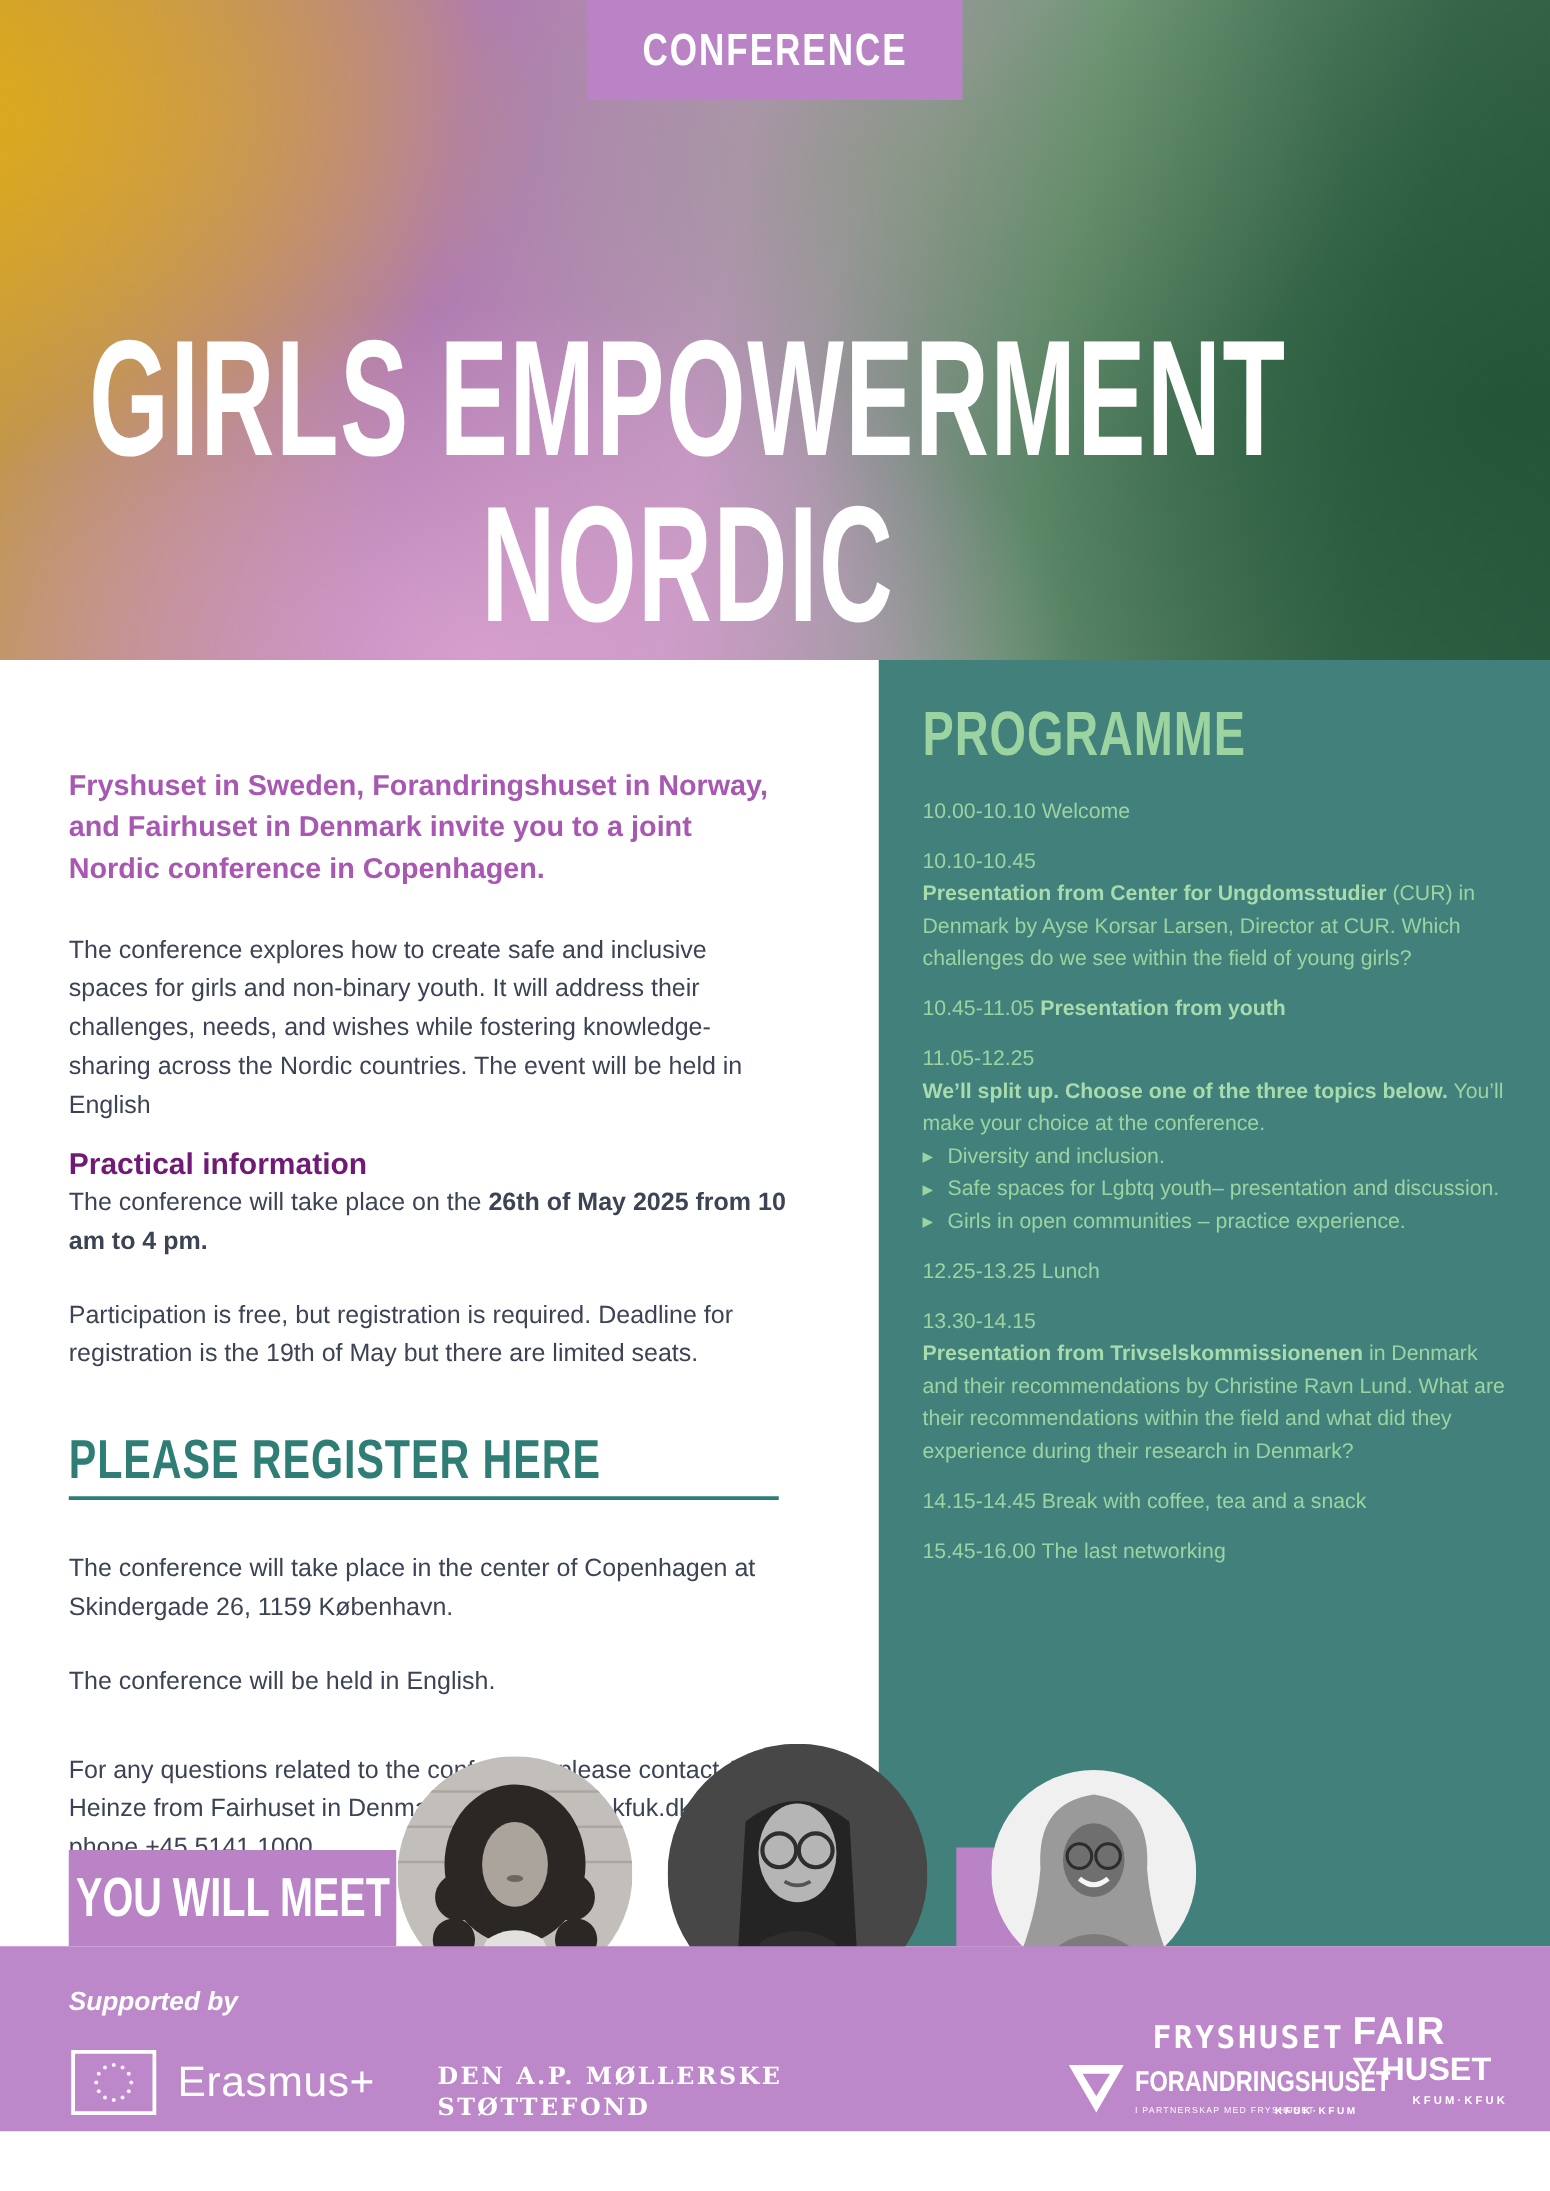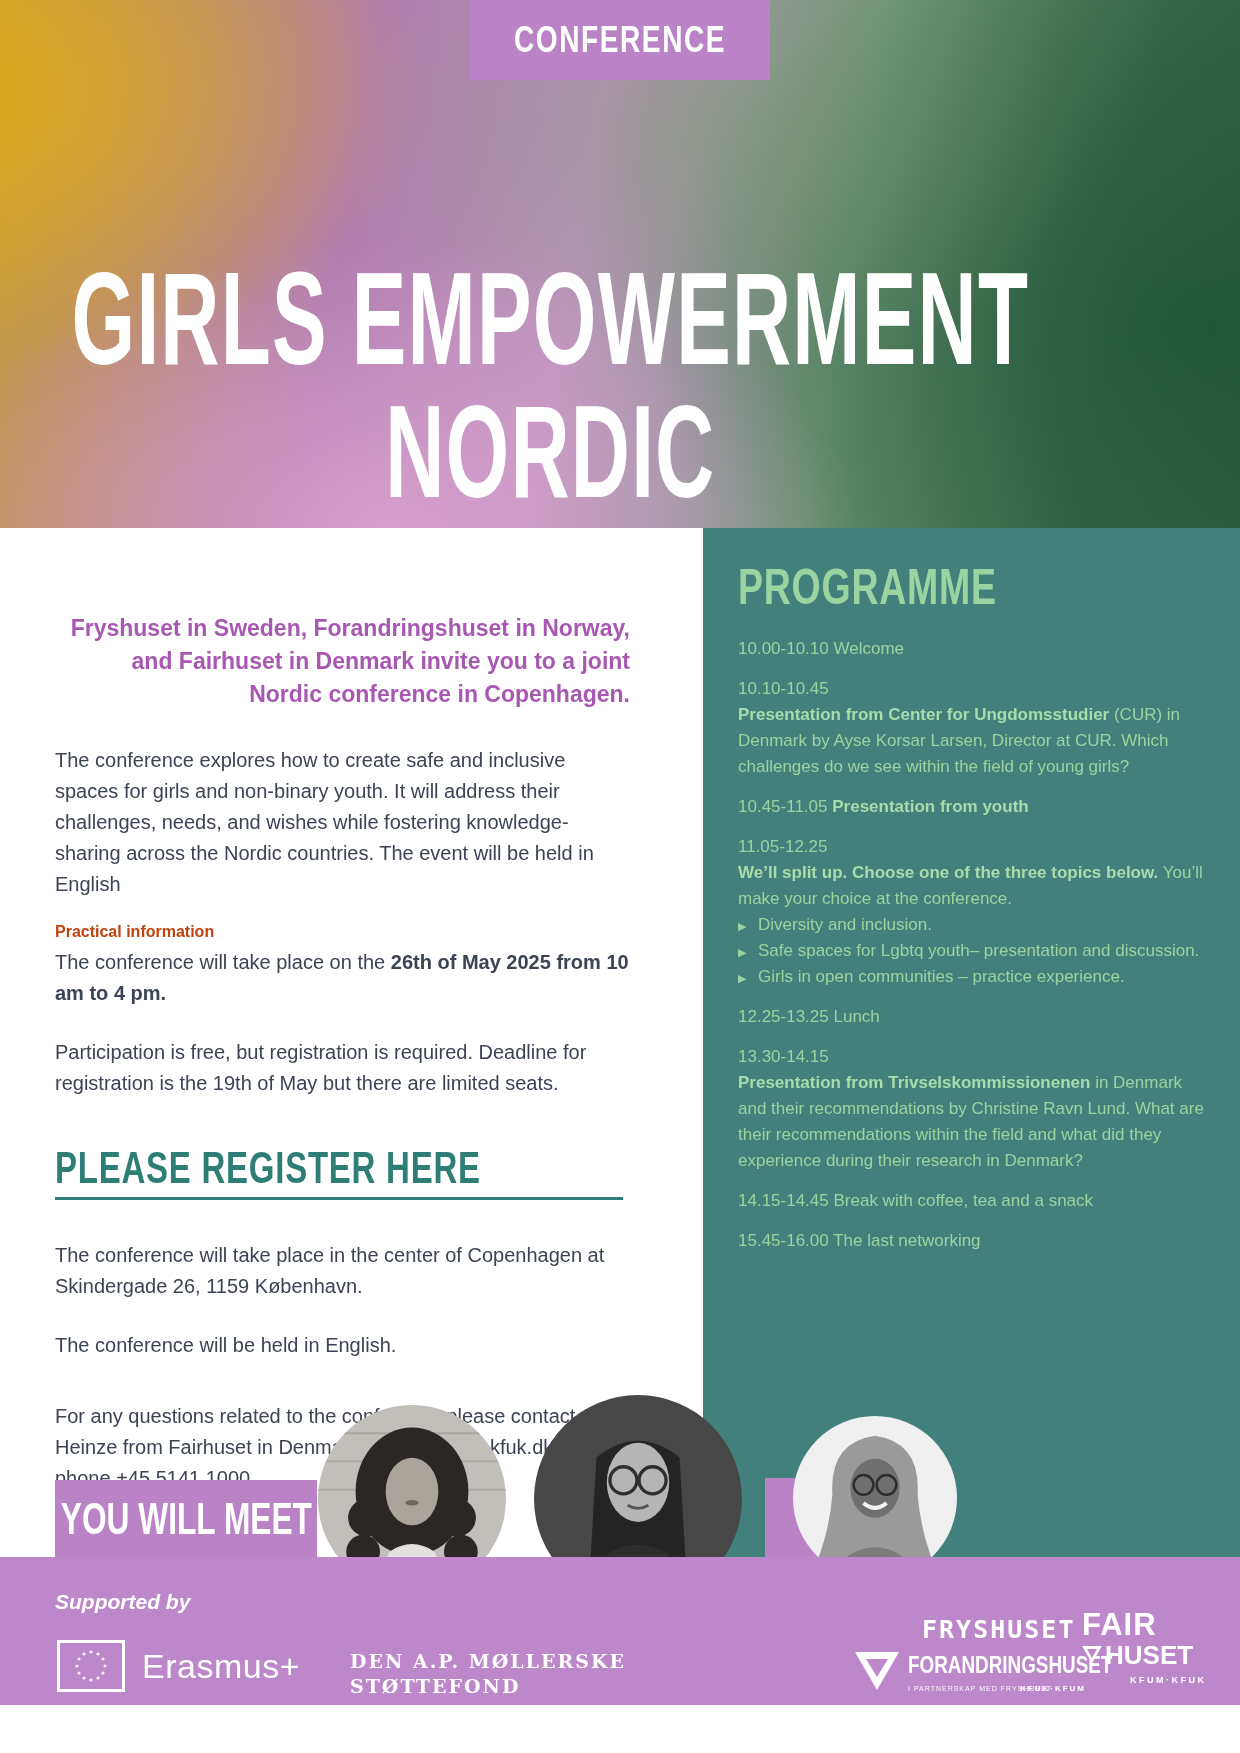--- a/index.html
+++ b/index.html
@@ -18,24 +18,24 @@
          display:flex;align-items:center;justify-content:center;}
   .badge span{display:inline-block;transform:scaleX(.78);transform-origin:center;
         font-weight:700;font-size:36px;letter-spacing:2px;color:#fff;}
   .hero-title{position:absolute;left:0;top:252px;width:1100px;text-align:center;color:#fff;}
   .cx{display:flex;justify-content:center;}
   .t-line{display:inline-block;transform:scaleX(.62);transform-origin:center;
           font-weight:700;font-size:132px;line-height:133px;letter-spacing:2px;white-space:nowrap;}
 
   
   .left-col{position:absolute;left:55px;top:612px;width:575px;}
-  .intro{color:#a857b2;font-weight:700;font-size:23px;line-height:33px;margin:0 0 34px 0;text-align:right;}
+  .intro{color:#a857b2;font-weight:700;font-size:23px;line-height:33px;margin:0 0 34px 0;}
   .para{font-size:20px;line-height:31px;margin:0;}
   .b{font-weight:700;}
-  .practical{color:#c2410c;font-weight:700;font-size:16px;line-height:31px;margin:16px 0 0 0;}
+  .practical{color:#701a75;font-weight:700;font-size:24px;line-height:31px;margin:16px 0 0 0;}
   .register{display:inline-block;margin:24px 0 4px 0;color:#2f7e75;text-decoration:none;
             border-bottom:3px solid #2f7e75;padding-bottom:4px;}
   .register span{display:inline-block;transform:scaleX(.75);transform-origin:left center;
             font-weight:700;font-size:44px;letter-spacing:1px;white-space:nowrap;}
   .mb16{margin-bottom:16px;} .mb28{margin-bottom:28px;} .mb20{margin-bottom:20px;} .mb40{margin-bottom:40px;}
 
   
   .panel{position:absolute;left:703px;top:528px;width:537px;height:1029px;background:#41807b;
          box-sizing:border-box;padding:30px 34px 0 35px;color:#9cd4a1;}
   .prog-head{display:inline-block;transform:scaleX(.75);transform-origin:left center;

